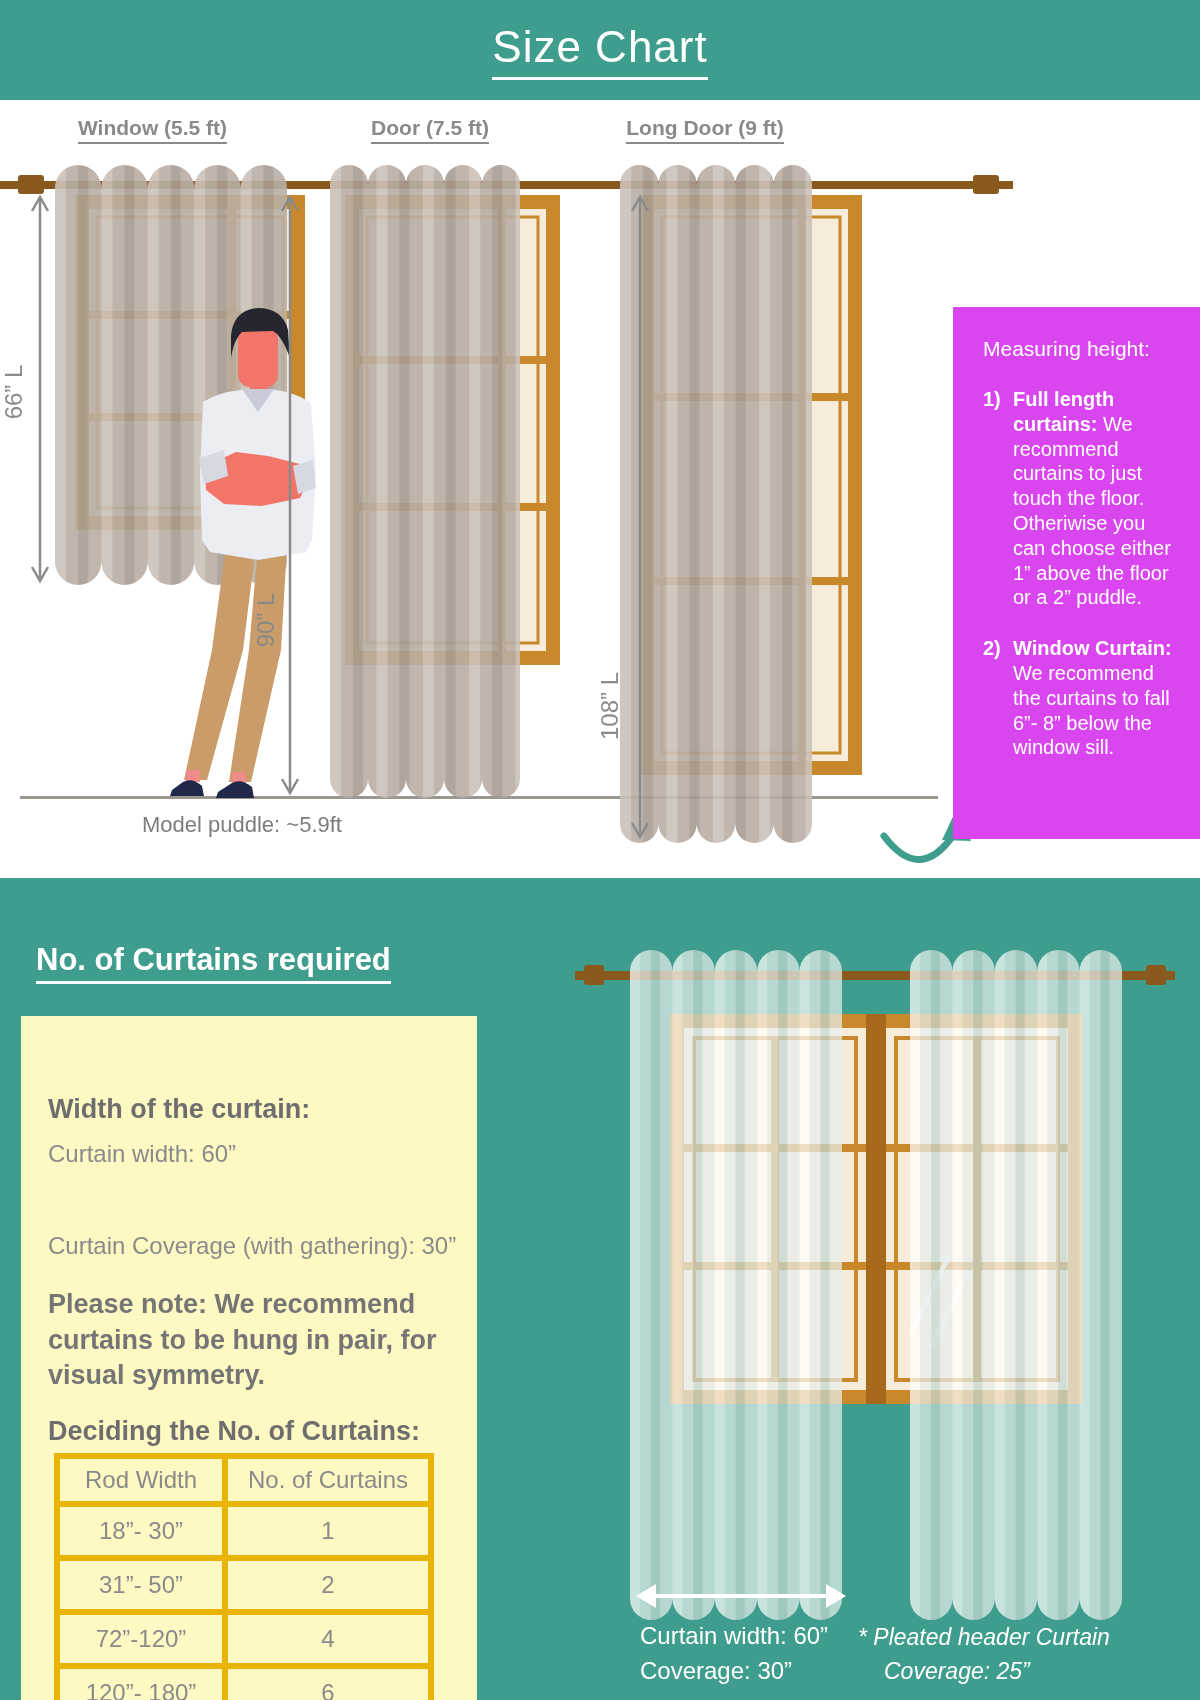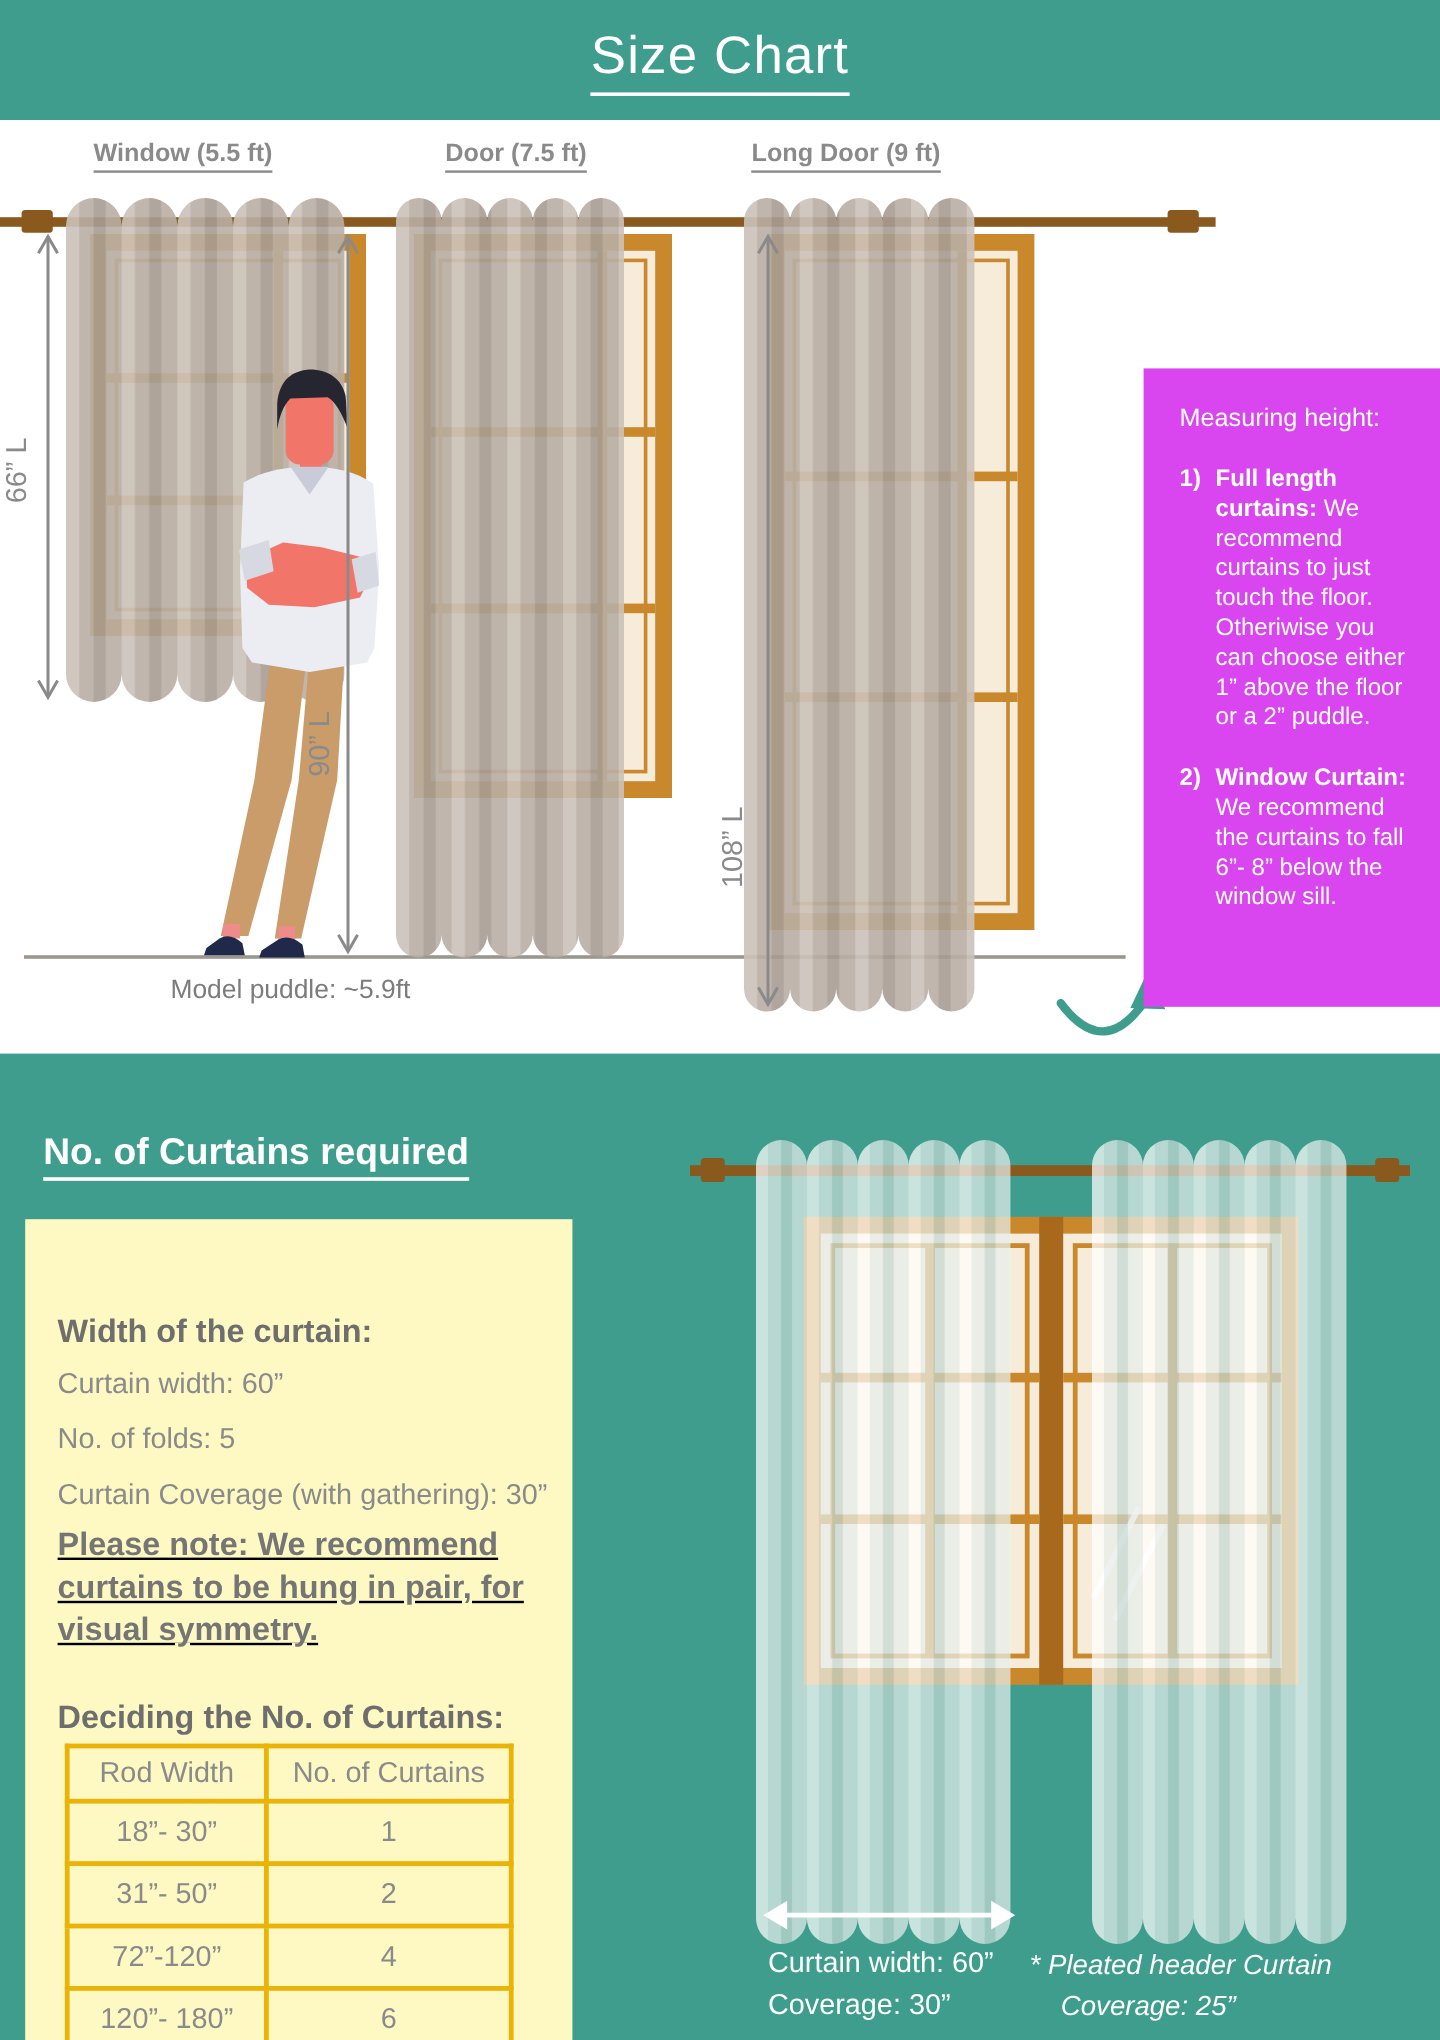--- a/index.html
+++ b/index.html
@@ -29,21 +29,21 @@
   
   .bottom-bg{left:0;top:878px;width:1200px;height:822px;background:#3E9D8C;}
   .b-heading{color:#fff;font-size:31px;font-weight:bold;}
   .b-heading span{border-bottom:3px solid #fff;padding-bottom:4px;}
   .card{left:21px;top:1016px;width:456px;height:684px;background:#fef9c3;}
   .card-inner{position:absolute;left:27px;top:0;right:20px;}
   .c-title{color:#6E6E6E;font-size:27px;font-weight:bold;}
   .c-line{color:#8A8A8A;font-size:24px;}
   .c-note{color:#757575;font-size:27px;font-weight:bold;line-height:1.32;}
   table.rod{border-collapse:collapse;color:#8A8A8A;font-size:24px;text-align:center;}
-  table.rod th, table.rod td{border:4px solid #eab308;font-weight:normal;}
+  table.rod th, table.rod td{border:6px solid #eab308;font-weight:normal;}
   table.rod th{width:160px;height:40px;}
   table.rod th + th{width:198px;}
   table.rod td{height:46px;}
   .w-label{color:#ffffff;font-size:24px;}
   .w-note{color:#ffffff;font-size:23px;font-style:italic;}
   svg text{font-family:"Liberation Sans", sans-serif;}
 </style>
 </head>
 <body>
 
@@ -212,27 +212,24 @@
   <div class="abs w-note" style="left:858px;top:1624px;">* Pleated header Curtain</div>
   <div class="abs w-note" style="left:884px;top:1658px;">Coverage: 25”</div>
 
   <div class="abs card">
     <div class="card-inner" style="top:78px;">
       <div class="c-title">Width of the curtain:</div>
     </div>
     <div class="card-inner" style="top:124px;">
       <div class="c-line">Curtain width: 60”</div>
     </div>
-    <div class="card-inner" style="top:170px;">
-      <div class="c-line">No. of folds: 5</div>
-    </div>
     <div class="card-inner" style="top:216px;">
       <div class="c-line">Curtain Coverage (with gathering): 30”</div>
     </div>
-    <div class="card-inner" style="top:254px;text-decoration:underline;">
+    <div class="card-inner" style="top:271px;">
       <div class="c-note">Please note: We recommend curtains to be hung in pair, for visual symmetry.</div>
     </div>
     <div class="card-inner" style="top:400px;">
       <div class="c-title">Deciding the No. of Curtains:</div>
     </div>
     <div class="card-inner" style="top:437px;left:33px;">
       <table class="rod">
         <thead>
           <tr>
             <th>Rod Width</th>

